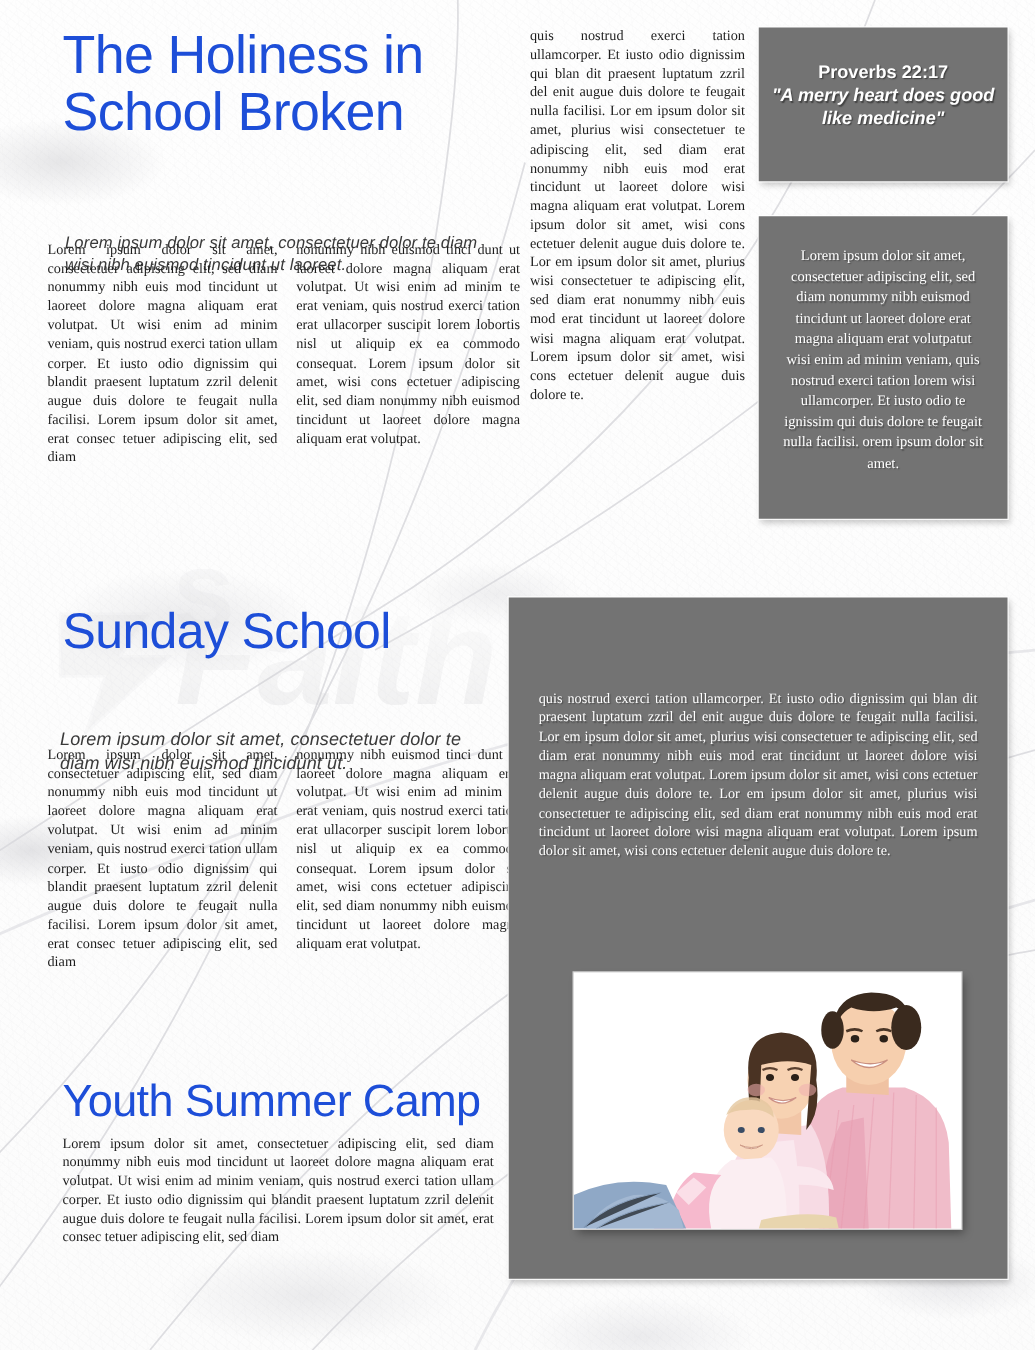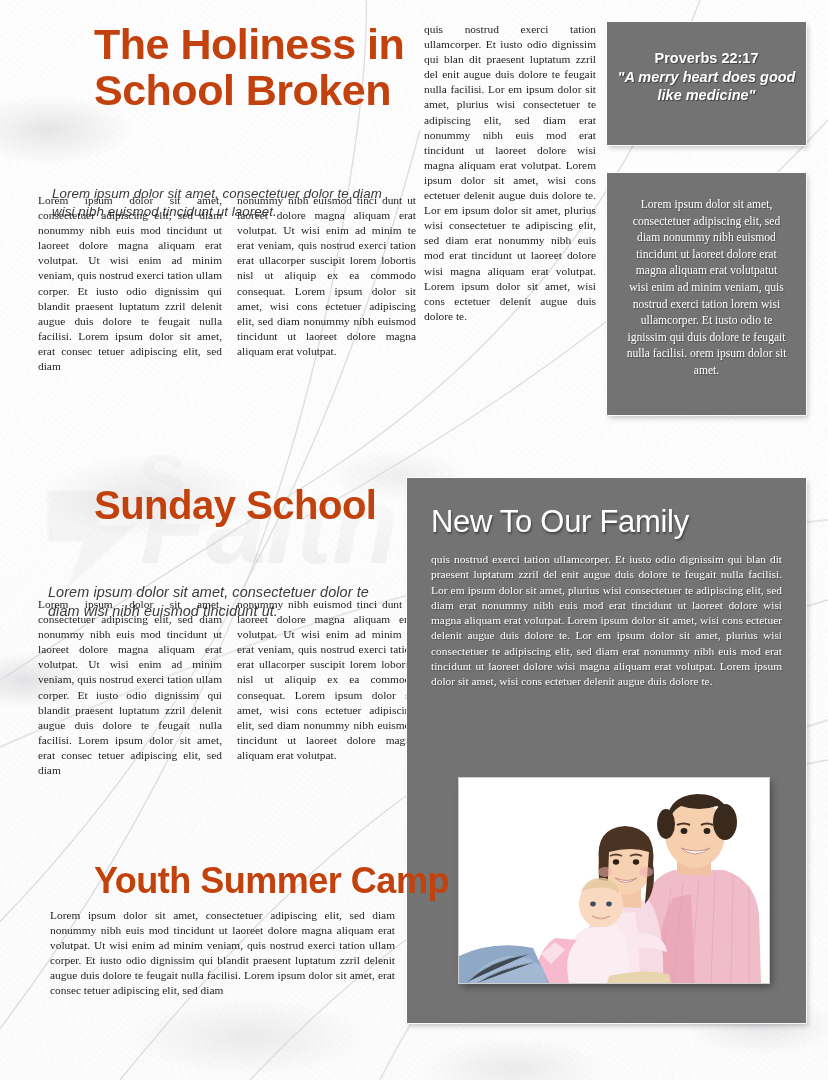--- a/index.html
+++ b/index.html
@@ -38,22 +38,22 @@
   .swoosh{position:absolute;inset:0;pointer-events:none;}
   
   .watermark{
     position:absolute;left:18px;top:455px;width:800px;height:150px;
     pointer-events:none;opacity:.30;
   }
   
   .headline{
     position:absolute;
     font-family:"Liberation Sans", sans-serif;
-    font-weight:700;color:#c2410c;
-    letter-spacing:-.5px;line-height:1.06;margin-left:44px;
+    font-weight:400;color:#1d4ed8;
+    letter-spacing:-.5px;line-height:1.06;
   }
   .subhead{
     position:absolute;
     font-family:"Liberation Sans", sans-serif;
     font-style:italic;font-weight:400;color:#3a3a3a;
     line-height:1.35;letter-spacing:.1px;margin-top:47px;
   }
   .body-col{
     position:absolute;
     font-family:"Liberation Serif", serif;
@@ -163,21 +163,20 @@
 
   <div class="headline" style="left:50px;top:484px;width:380px;font-size:40px;">Sunday School</div>
 
   <div class="subhead" style="left:48px;top:536px;width:345px;font-size:14.4px;">Lorem ipsum dolor sit amet, consectetuer dolor te  diam wisi nibh euismod tincidunt ut.</div>
 
   <div class="body-col" style="left:38px;top:597px;width:184px;">Lorem ipsum dolor sit amet, consectetuer adipiscing elit, sed diam nonummy nibh euis mod tincidunt ut laoreet dolore magna aliquam erat volutpat. Ut wisi enim ad minim veniam, quis nostrud exerci tation ullam corper. Et iusto odio dignissim qui blandit praesent luptatum zzril delenit augue duis dolore te feugait nulla facilisi. Lorem ipsum dolor sit amet, erat consec tetuer adipiscing elit, sed diam</div>
 
   <div class="body-col" style="left:237px;top:597px;width:179px;">nonummy nibh euismod tinci dunt ut laoreet dolore magna aliquam erat volutpat. Ut wisi enim ad minim te erat veniam, quis nostrud exerci tation erat ullacorper suscipit lorem lobortis nisl ut aliquip ex ea commodo consequat. Lorem ipsum dolor sit amet, wisi cons ectetuer adipiscing elit, sed diam nonummy nibh euismod tincidunt ut laoreet dolore magna aliquam erat volutpat.</div>
 
   <div class="panel" style="left:407px;top:478px;width:399px;height:545px;">
-    <div class="panel-head">New To Our Family</div>
     <div class="panel-text family-body">quis nostrud exerci tation ullamcorper. Et iusto odio dignissim qui blan dit praesent luptatum zzril del enit augue duis dolore te feugait nulla facilisi. Lor em ipsum dolor sit amet, plurius wisi consectetuer te adipiscing elit, sed diam erat nonummy nibh euis mod erat tincidunt ut laoreet dolore wisi magna aliquam erat volutpat.  Lorem ipsum dolor  sit amet, wisi cons ectetuer delenit augue duis dolore te. Lor em ipsum dolor sit amet, plurius wisi consectetuer te adipiscing elit, sed diam erat nonummy nibh euis mod erat tincidunt ut laoreet dolore wisi magna aliquam erat volutpat.  Lorem ipsum dolor  sit amet, wisi cons ectetuer delenit augue duis dolore te.</div>
 
     <div class="photo" style="left:52px;top:300px;width:310px;height:205px;">
       <svg width="310" height="205" viewBox="0 0 310 205">
         <rect width="310" height="205" fill="#ffffff"></rect>
 
         <g>
           <path d="M185 205 L185 130 Q188 100 215 92 L265 92 Q296 102 300 136 L302 205 Z" fill="#f0bcc9"></path>
           <path d="M196 205 Q198 150 214 120 L232 116 L236 205 Z" fill="#eaa9bb"></path>
           <g stroke="#e79db0" stroke-width="1" opacity=".55">

